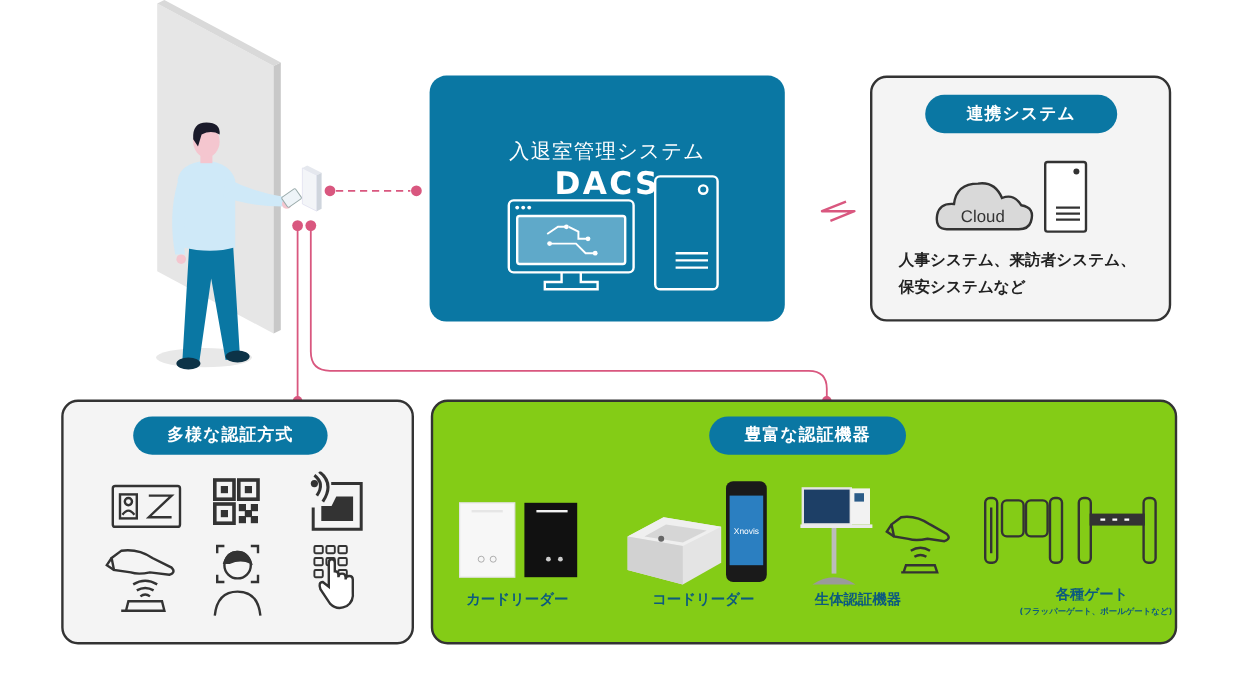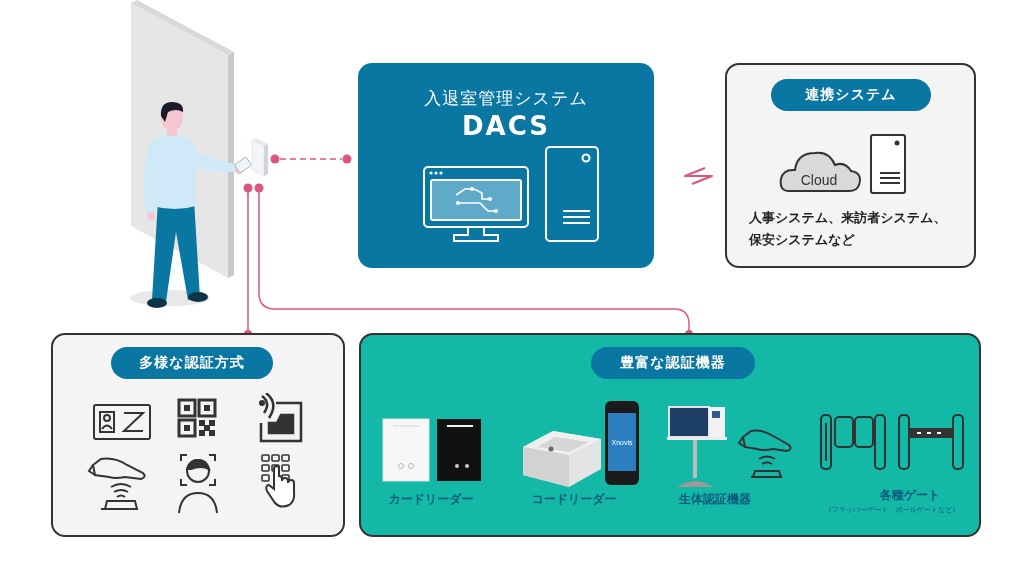--- a/index.html
+++ b/index.html
@@ -1,24 +1,24 @@
 <!DOCTYPE html>
 <html><head>
 <meta charset="utf-8">
 <style>
   html,body{margin:0;padding:0;background:#fff;}
   body{width:1034px;height:572px;position:relative;overflow:hidden;font-family:"DejaVu Sans","Liberation Sans",sans-serif;}
   .abs{position:absolute;}
   .pill{position:absolute;background:#0a77a3;color:#fff;border-radius:22px;font-weight:bold;font-size:14px;display:flex;align-items:center;justify-content:center;letter-spacing:1px;}
   .box-grey{position:absolute;background:#f4f4f4;border:2.5px solid #333;border-radius:14px;box-sizing:border-box;}
-  .box-white{position:absolute;background:#14b8a6;border:2.5px solid #333;border-radius:14px;box-sizing:border-box;}
+  .box-white{position:absolute;background:#84cc16;border:2.5px solid #333;border-radius:14px;box-sizing:border-box;}
   .dacs{position:absolute;left:358px;top:63px;width:296px;height:205px;background:#0a77a3;border-radius:14px;}
-  .dacs-title{position:absolute;left:0;width:100%;text-align:center;color:#fff;}
+  .dacs-title{position:absolute;left:0;width:100%;text-align:center;color:#fff;margin-top:28px;}
   .caption{position:absolute;text-align:center;color:#0c5a7e;font-weight:bold;font-size:12px;}
-  .subcap{position:absolute;text-align:center;color:#0c5a7e;font-weight:normal;font-size:7px;}
+  .subcap{position:absolute;text-align:right;color:#0c5a7e;font-weight:bold;font-size:7px;}
   .text-dark{color:#222;font-size:13px;font-weight:bold;line-height:22px;}
 </style>
 </head>
 <body>
 
 <svg class="abs" style="left:0;top:0" width="1034" height="572">
 
   <g>
     <polygon points="131,3 228,55 228,278 131,226" fill="#e6e6e6"></polygon>
     <polygon points="228,55 234,52 234,275 228,278" fill="#c8c8c8"></polygon>
@@ -207,21 +207,21 @@
       <polygon points="18,50 36,40 70,45 50,55" fill="#d6d6d6"></polygon>
       <polygon points="4,50 50,58 50,90 4,78" fill="#d2d2d2"></polygon>
       <circle cx="32" cy="52" r="2.5" fill="#666"></circle>
     </g>
     <g>
       <rect x="86" y="4" width="34" height="84" rx="6" fill="#1a1a1a"></rect>
       <rect x="89" y="16" width="28" height="58" fill="#2b7fc1"></rect>
       <text x="103" y="48" font-size="7" fill="#fff" text-anchor="middle" font-family="Liberation Sans, sans-serif">Xnovis</text>
     </g>
   </svg>
-  <div class="caption" style="left:158px;top:156px;width:110px;">コードリーダー</div>
+  <div class="caption" style="left:170px;top:156px;width:110px;">コードリーダー</div>
 
   <svg class="abs" style="left:304px;top:64px" width="140" height="96">
     <g>
       <rect x="4" y="8" width="40" height="30" fill="#1d3f66" stroke="#e4e4e4" stroke-width="2"></rect>
       <rect x="44" y="8" width="16" height="30" fill="#f2f2f2"></rect>
       <rect x="47" y="12" width="8" height="7" fill="#2b5b88"></rect>
       <rect x="2" y="38" width="60" height="3" fill="#eaeaea"></rect>
       <rect x="28" y="41" width="4" height="38" fill="#bcbcbc"></rect>
       <path d="M12,88 Q30,76 48,88" fill="#9a9a9a"></path>
     </g>

